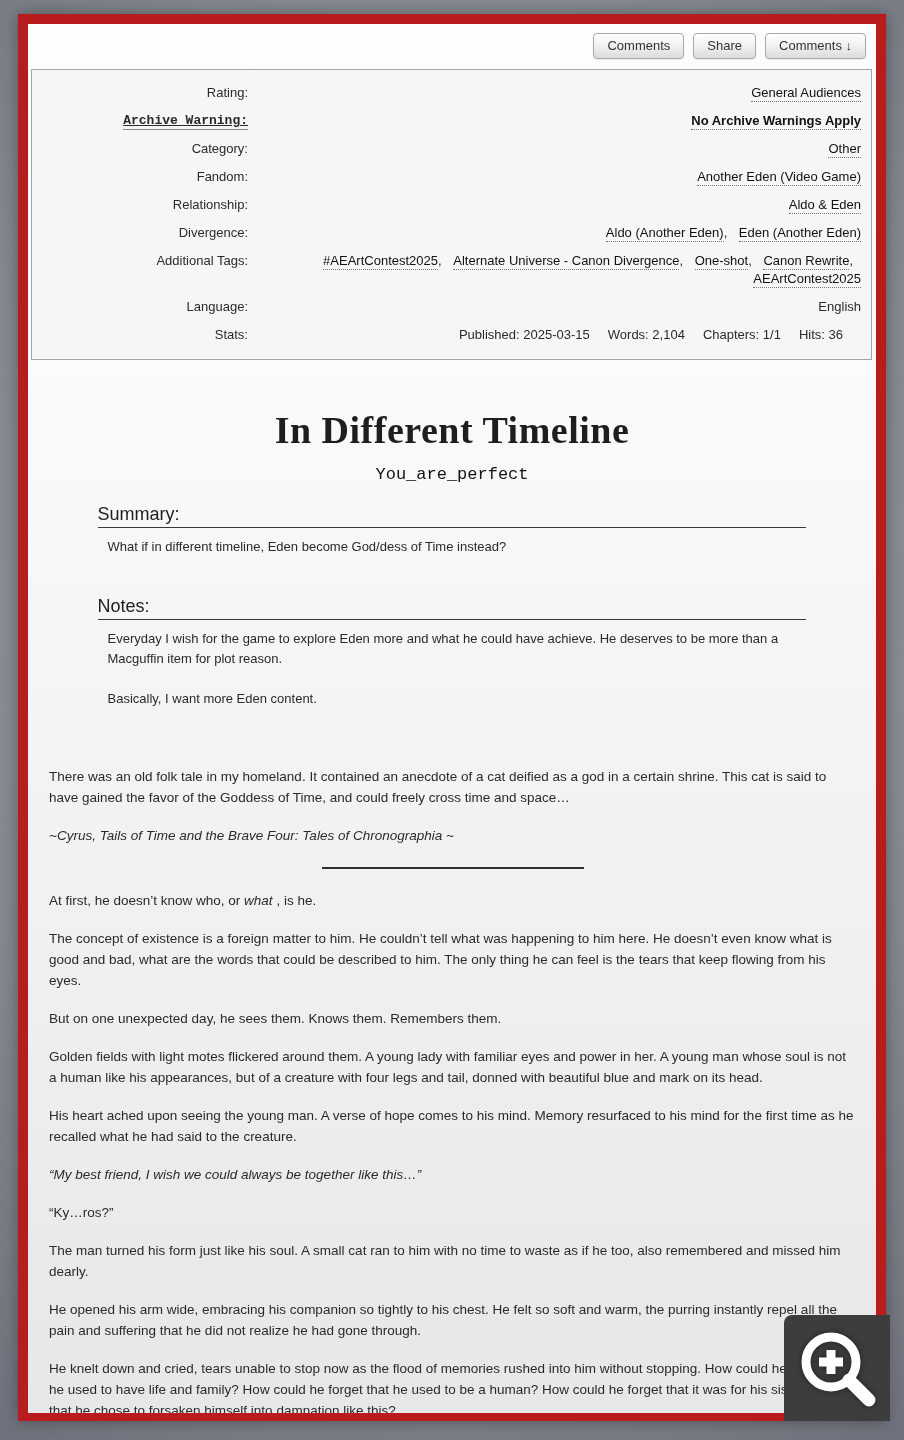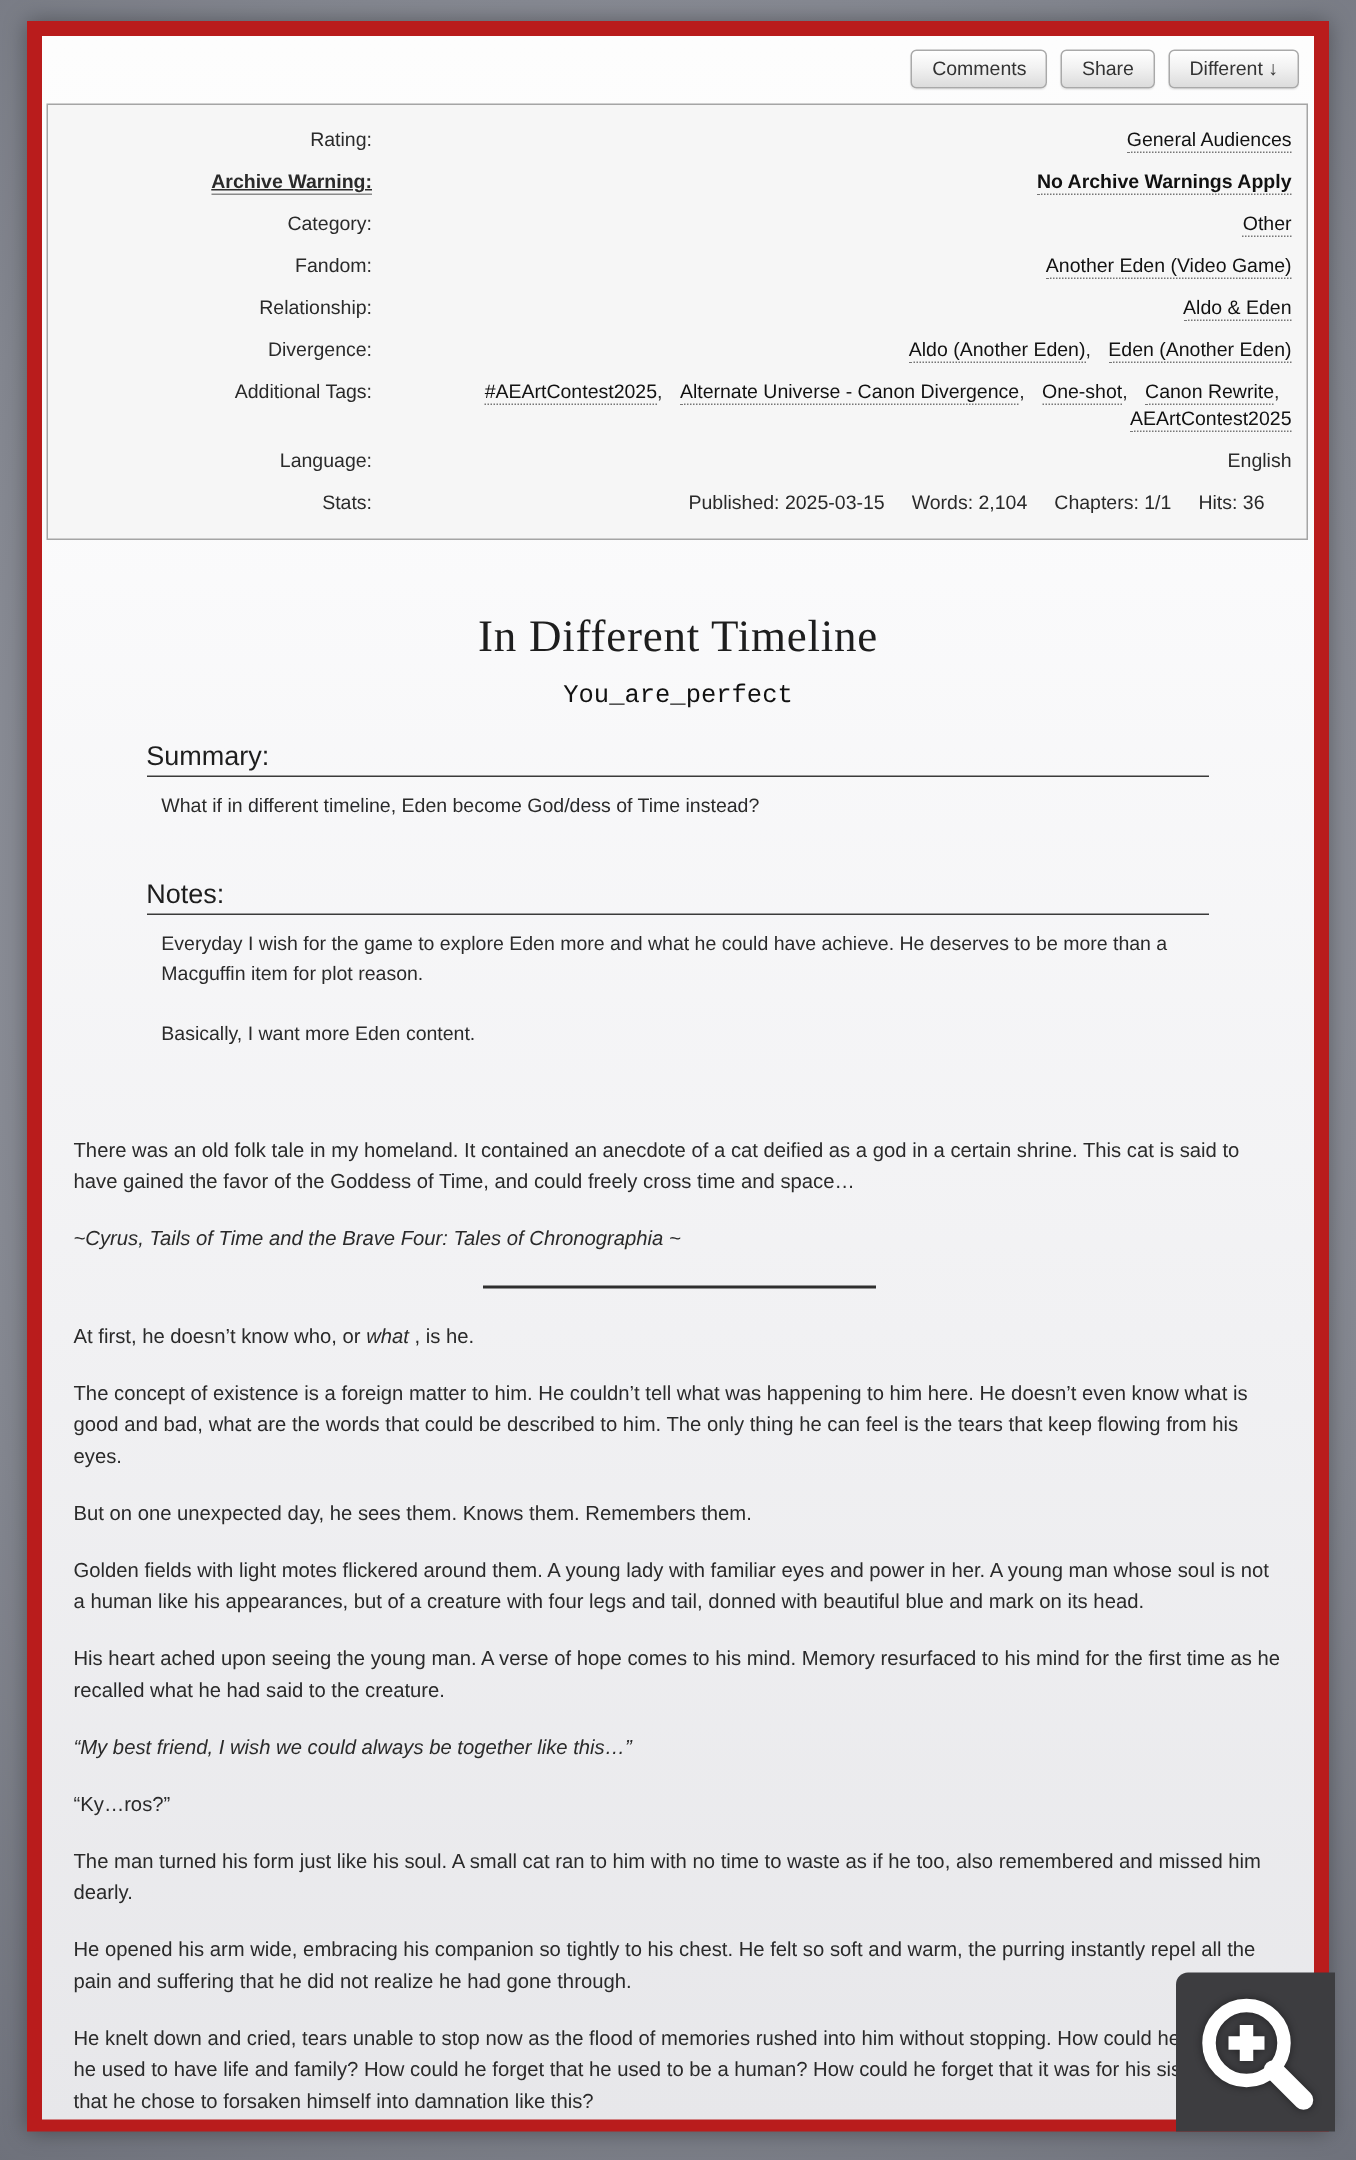--- a/index.html
+++ b/index.html
@@ -37,34 +37,34 @@
   
   .meta-box {
     margin:10px 4px 0 3px;
     border:1px solid #a5a5a5;
     background:#f6f6f6;
     padding:14px 10px 5px 9px;
     text-align:right;
   }
   .meta-row { display:flex; align-items:flex-start; margin-bottom:10px; font-size:13px; color:#2a2a2a; line-height:18px; }
   .meta-label { flex:0 0 207px; }
-  .warning-label { font-weight:bold; text-decoration:underline; }
+  .warning-label { font-weight:bold; text-decoration:underline;font-family:Liberation Mono, monospace; }
   .warning-label .lbl-inner { border-bottom:1px solid #8a8a8a; padding-bottom:1px; }
   .meta-value { flex:1; }
   a.tag { color:#111; text-decoration:none; border-bottom:1px dotted #767676; padding-bottom:1px; cursor:pointer; }
   a.warning-tag { font-weight:bold; }
   .tag-sep { margin-right:8px; }
   .stat-item { margin-right:18px; }
   
   .work-title {
     margin-top:48px;
     text-align:center;
     font-family:"Liberation Serif", "DejaVu Serif", serif;
-    font-weight:normal;
-    font-size:30px; color:#1e1e1e;
+    font-weight:bold;
+    font-size:38px; color:#1e1e1e;
     letter-spacing:0.5px;
   }
   .byline {
     margin-top:13px; text-align:center;
     font-family:Liberation Mono, monospace;
     font-size:17px; color:#111; cursor:pointer;
   }
   .module { margin:20px 8.2% 0; }
   .module h3 {
     font-family:Liberation Sans, sans-serif;
@@ -94,21 +94,21 @@
 </style>
 </head>
 <body>
 
 <div class="window">
   <div class="page">
 
     <div class="toolbar" id="toolbar">
         <button class="tb-btn">Comments</button>
         <button class="tb-btn">Share</button>
-        <button class="tb-btn">Different ↓</button>
+        <button class="tb-btn">Comments ↓</button>
       </div>
 
     <div class="meta-box" id="metaBox">
         <div class="meta-row">
           <span class="meta-label">Rating:</span>
           <span class="meta-value"><a class="tag">General Audiences</a></span>
         </div>
         <div class="meta-row">
           <span class="meta-label warning-label"><span class="lbl-inner">Archive Warning:</span></span>
           <span class="meta-value"><a class="tag warning-tag">No Archive Warnings Apply</a></span>

